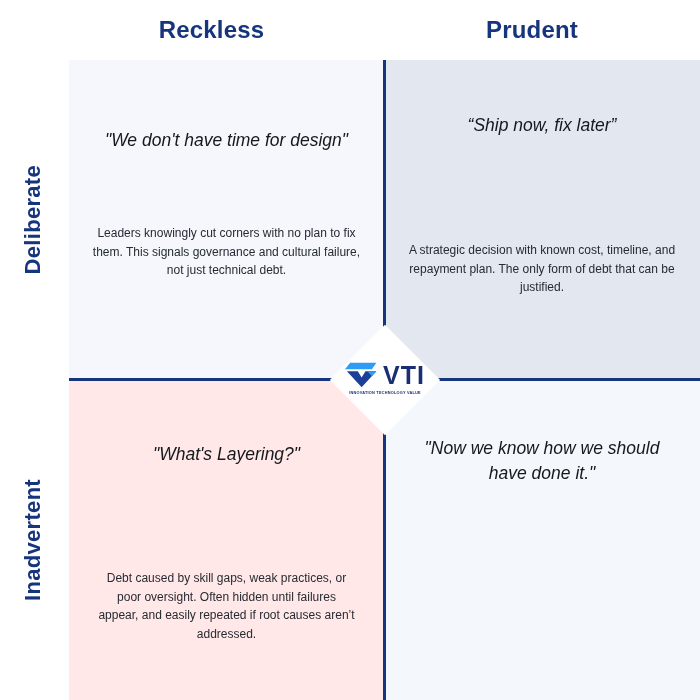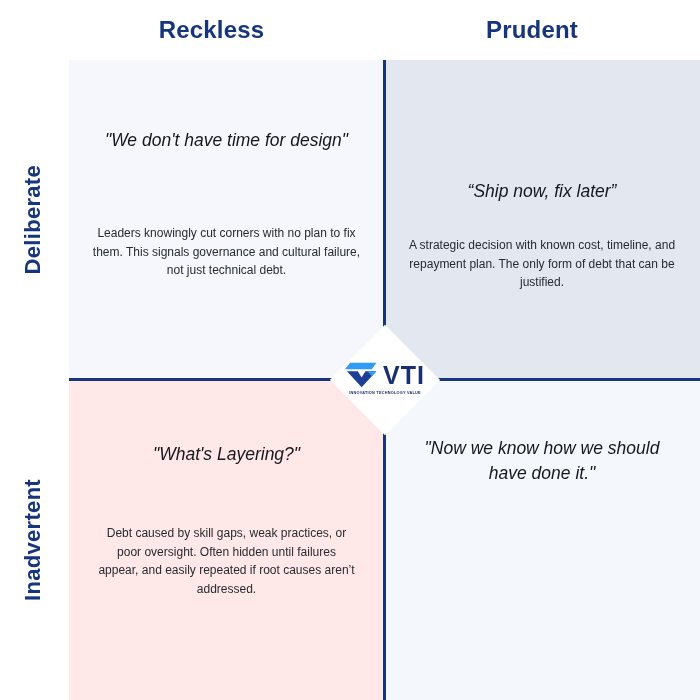--- a/index.html
+++ b/index.html
@@ -72,43 +72,43 @@
   .quad.tr { left: 315px; top: 0;     width: 316px; height: 320px; background: #E2E7F0; }
   .quad.bl { left: 0;     top: 320px; width: 315px; height: 320px; background: #FFE8E7; }
   .quad.br { left: 315px; top: 320px; width: 316px; height: 320px; background: #F4F8FD; }
 
   .quote-box {
     display: flex;
     align-items: flex-start;
     justify-content: center;
   }
   .quad.tl .quote-box { margin-top: 68px; min-height: 96px; }
-  .quad.tr .quote-box { margin-top: 88px; min-height: 88px; align-items: center; }
+  .quad.tr .quote-box { margin-top: 53px; min-height: 88px; }
   .quad.bl .quote-box { margin-top: 62px; min-height: 82px; }
   .quad.br .quote-box { margin-top: 56px; min-height: 88px; }
 
   .quote {
     font-style: italic;
     font-weight: 500;
     font-size: 17.5px;
     line-height: 1.45;
     color: #15181E;
     max-width: 250px;
   }
   .quad.tr .quote { max-width: 280px; }
   .quad.br .quote { max-width: 270px; }
 
   .body-text {
     font-size: 12px;
     line-height: 1.55;
     color: #262B33;
     max-width: 272px;
   }
-  .quad.tr .body-text { max-width: 282px; }
-  .quad.bl .body-text { max-width: 262px; }
+  .quad.tr .body-text { max-width: 282px; margin-top: 40px; }
+  .quad.bl .body-text { max-width: 262px; margin-top: 45px; }
   .quad.br .body-text { max-width: 288px; }
 
   
   .h-line {
     position: absolute;
     left: 0; right: 0;
     top: 318px;
     height: 3px;
     background: #16357D;
     z-index: 2;

